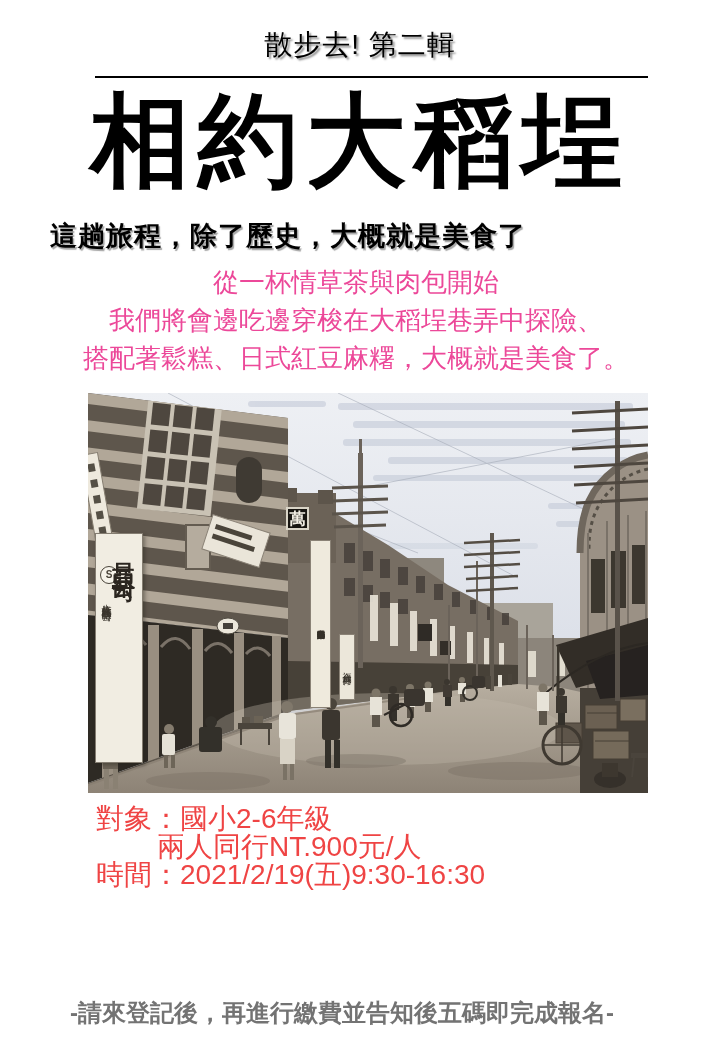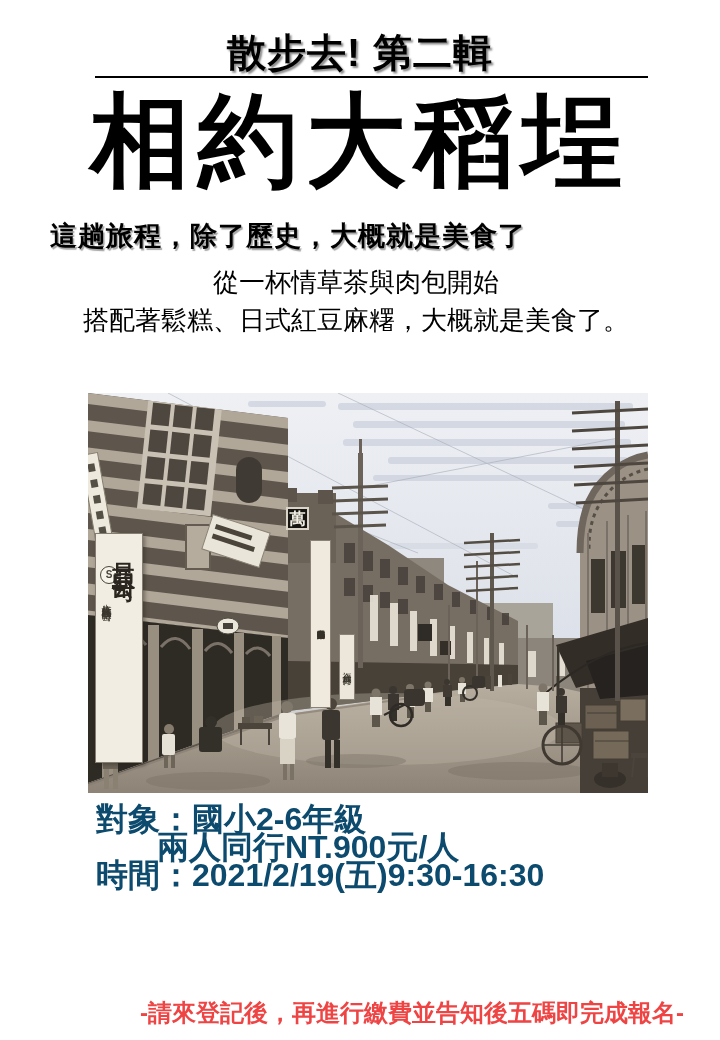--- a/index.html
+++ b/index.html
@@ -2,37 +2,37 @@
 <html><head>
 <meta charset="utf-8">
 <style>
   html,body{margin:0;padding:0;background:#ffffff;}
   .page{
     position:relative;width:720px;height:1040px;background:#ffffff;
     font-family:"Liberation Sans", sans-serif;color:#000;overflow:hidden;
   }
   .series-title{
     position:absolute;top:26px;left:0;width:720px;text-align:center;
-    font-size:39px;font-weight:bold;letter-spacing:1px;
+    font-size:28px;font-weight:normal;letter-spacing:1px;
     text-shadow:2px 2px 2px rgba(0,0,0,.45);
   }
   .divider{position:absolute;top:76px;left:95px;width:553px;height:2px;background:#000;}
   .main-title{
     position:absolute;top:84px;left:0;width:720px;text-align:center;
     font-family:"DejaVu Serif","Liberation Serif",serif;
     font-size:100px;line-height:112px;font-weight:900;letter-spacing:8px;
     transform:scaleY(1.02);
   }
   .subtitle{
     position:absolute;top:218px;left:0;width:576px;text-align:center;
     font-size:27px;font-weight:bold;letter-spacing:1px;
     text-shadow:1.5px 1.5px 1px rgba(0,0,0,.35);
   }
   .intro{position:absolute;top:263px;left:0;width:712px;text-align:center;
-    font-size:26px;line-height:38px;color:#000000;}
+    font-size:26px;line-height:38px;color:#ec4899;}
   .photo{
     position:absolute;left:88px;top:393px;width:560px;height:400px;
     background:#dfe3ec;overflow:hidden;
   }
   .photo svg{position:absolute;left:0;top:0;}
   
   .vsign{position:absolute;box-sizing:border-box;}
   .sign-wan{
     left:198px;top:114px;width:23px;height:23px;background:#171511;
     border:2px solid #d9d4c7;color:#f3efe5;font-size:16px;line-height:19px;
@@ -64,40 +64,41 @@
     font-size:8px;line-height:19px;letter-spacing:0px;color:#37322a;
     text-align:center;
   }
   .sign-fuhecheng{
     left:251px;top:241px;width:16px;height:66px;background:#ece7da;
     border:1px solid #8a8276;
     writing-mode:vertical-rl;text-orientation:upright;
     font-size:9px;line-height:14px;letter-spacing:1px;color:#37322a;text-align:center;
   }
   .details{position:absolute;left:96px;top:805px;width:560px;
-    font-size:32px;line-height:28px;color:#0c4a6e;font-weight:bold;}
+    font-size:28px;line-height:28px;color:#ef4444;}
   .details .line{white-space:nowrap;}
   .details .indent{padding-left:61px;}
   .note{
-    position:absolute;top:997px;left:0;width:684px;text-align:right;
-    font-size:24px;font-weight:bold;color:#ef4444;
+    position:absolute;top:997px;left:0;width:684px;text-align:center;
+    font-size:24px;font-weight:bold;color:#737373;
   }
 </style>
 </head>
 <body>
 
 <div class="page">
 
   <div class="series-title">散步去! 第二輯</div>
   <div class="divider"></div>
   <div class="main-title">相約大稻埕</div>
   <div class="subtitle">這趟旅程，除了歷史，大概就是美食了</div>
 
   <div class="intro">
     <div class="intro-line">從一杯情草茶與肉包開始</div>
+    <div class="intro-line">我們將會邊吃邊穿梭在大稻埕巷弄中探險、</div>
     <div class="intro-line">搭配著鬆糕、日式紅豆麻糬，大概就是美食了。</div>
   </div>
 
   <figure class="photo" style="margin:0;">
     <svg width="560" height="400" viewBox="0 0 560 400">
       <defs>
         <linearGradient id="skyG" x1="0" y1="0" x2="0" y2="1">
           <stop offset="0" stop-color="#eef0f4"></stop>
             <stop offset="1" stop-color="#d2d7e2"></stop>
         </linearGradient>

